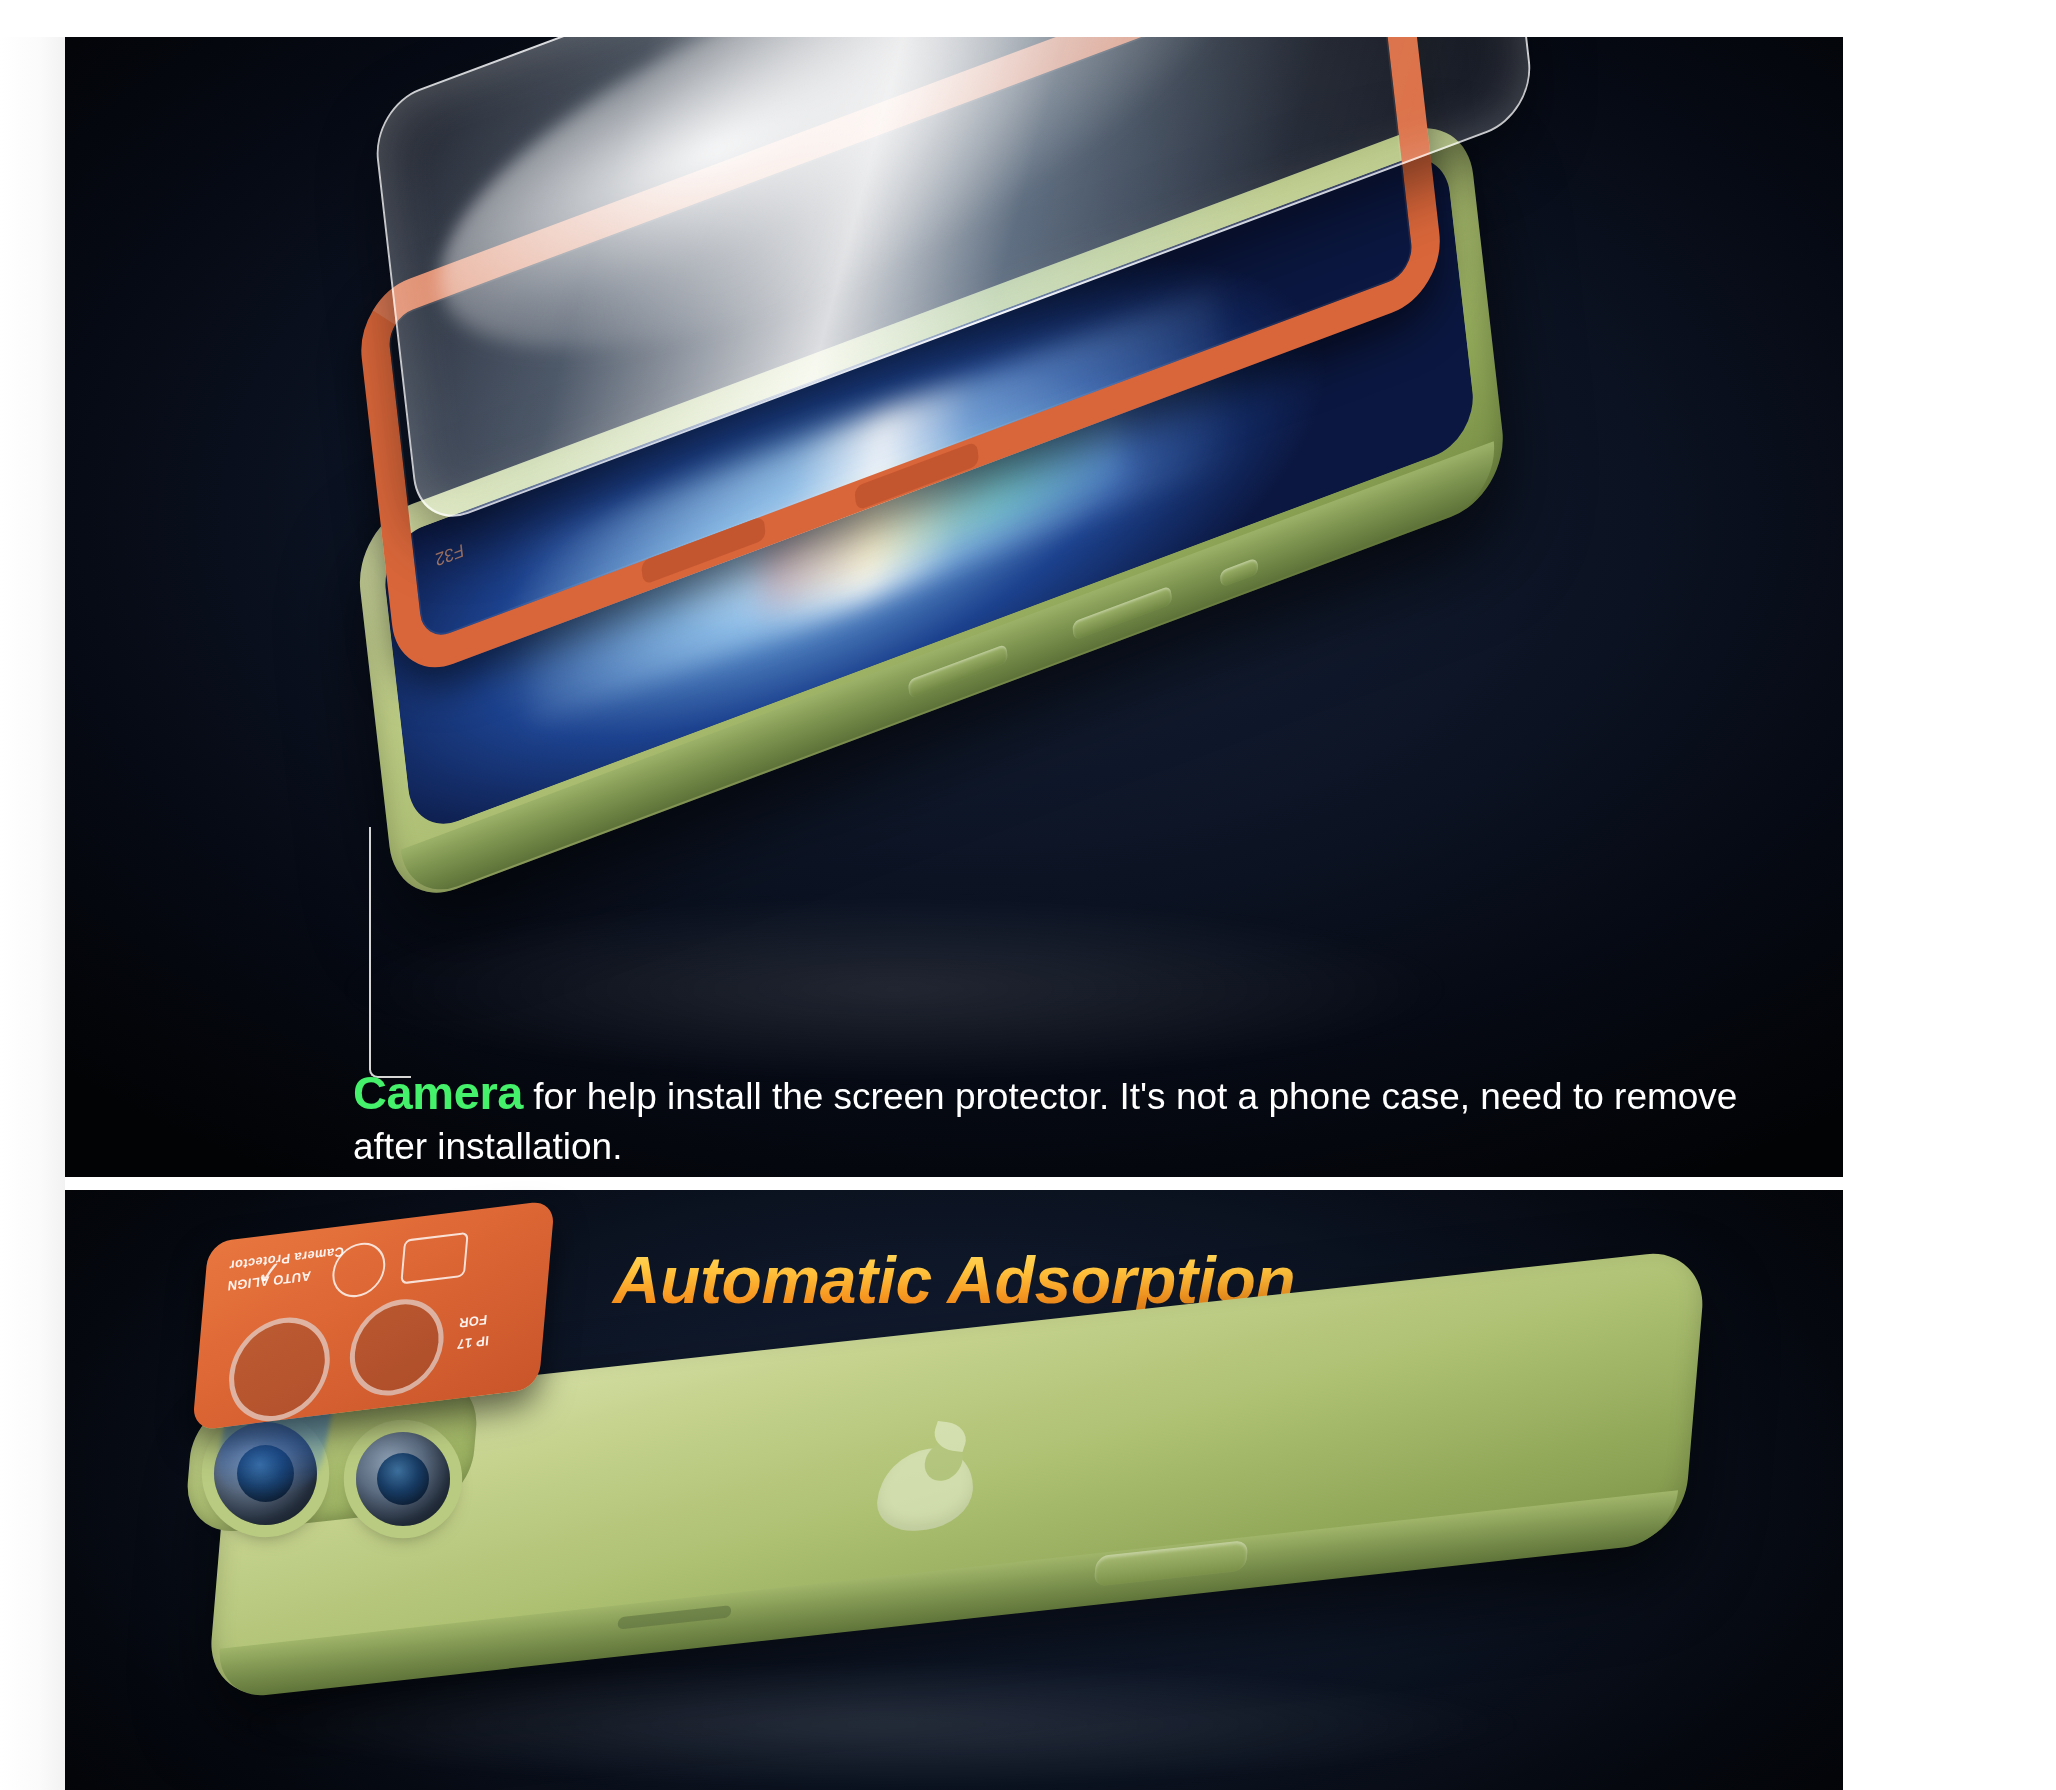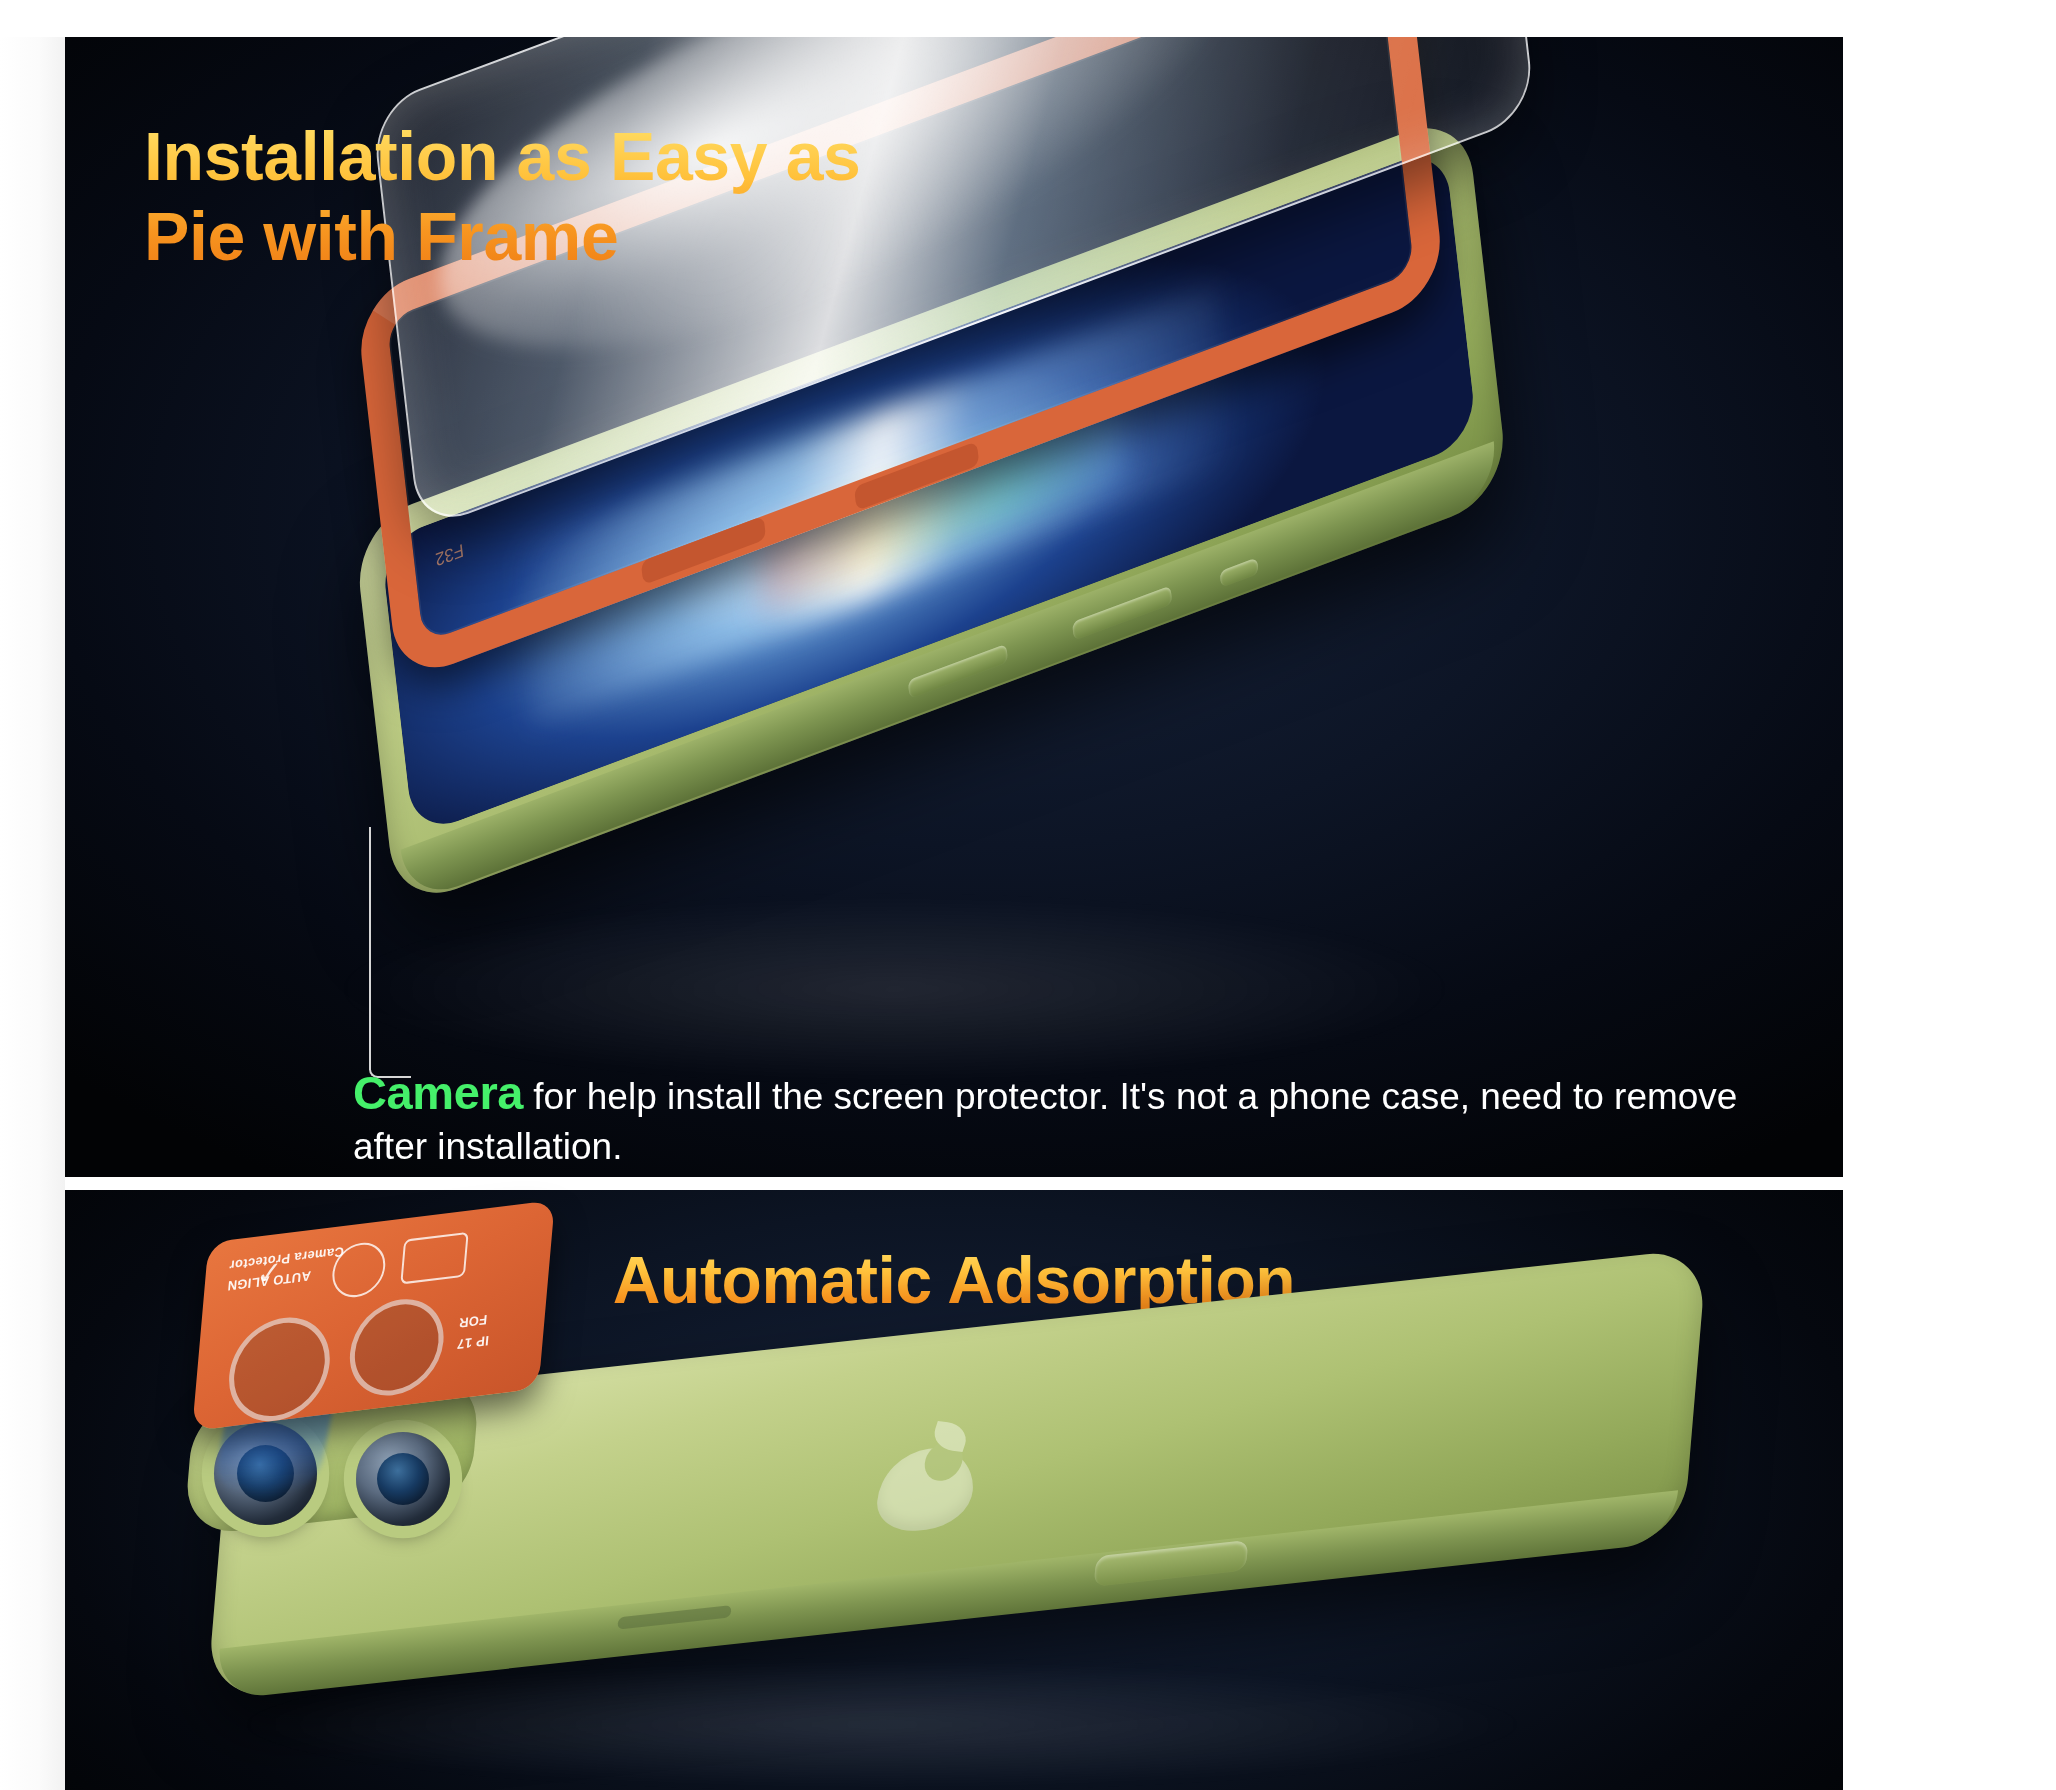--- a/index.html
+++ b/index.html
@@ -244,21 +244,21 @@
     background: radial-gradient(ellipse at 35% 40%, rgba(255,255,255,.95) 0%, rgba(255,255,255,.35) 40%, rgba(255,255,255,0) 72%);
     filter: blur(8.7px);
   }
 
   
   
   
   .scene2 {
     position: absolute;
     left: 0; top: 0;
-    width: 1778px; height: 474px;
+    width: 1778px; height: 474px; font-style: italic;
   }
   .phone2 {
     position: absolute;
     left: 166px; top: 218px;
     width: 1485px; height: 288px;
     transform: rotate(-6.2deg) skewX(-11deg);
     transform-origin: left top;
   }
   .phone2-body {
     position: absolute;
@@ -458,22 +458,20 @@
 
         <div class="oframe-label2">F32</div>
       </div>
 
       <div class="glass">
         <div class="glass-sheen"></div>
       </div>
 
       <div class="reflect r1"></div>
 
-      <div class="headline headline-1">Installation as Easy as
-Pie with Frame</div>
 
       <div class="leader"></div>
 
       <div class="caption"><span class="frame-word">Camera</span><span> for help install the screen protector. It's not a phone case, need to remove after installation.</span></div>
     </div>
   </div>
 
   <div class="panel panel-2">
     <div class="scene2">
       <div class="headline headline-2">Automatic Adsorption</div>

